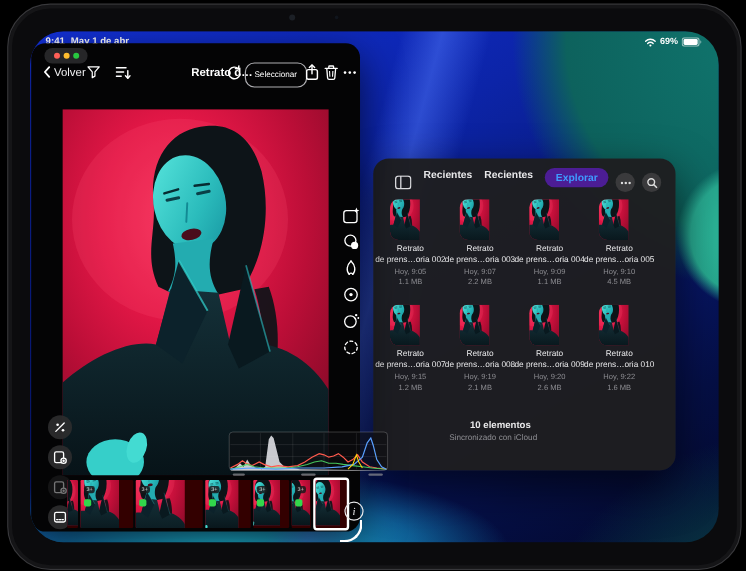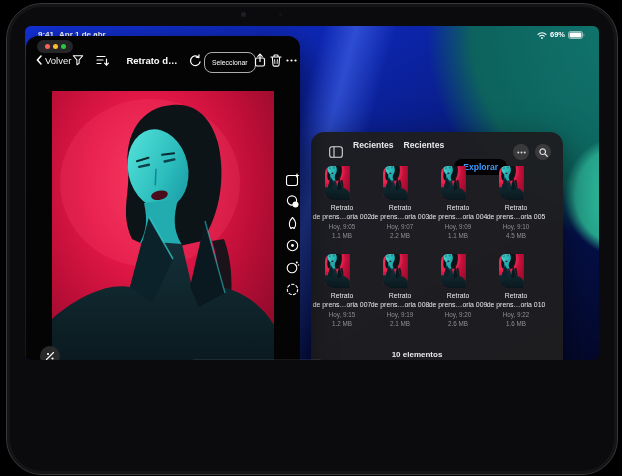--- a/index.html
+++ b/index.html
@@ -2,42 +2,42 @@
 <html><head>
 <meta charset="utf-8">
 <style>
   html,body{margin:0;padding:0;background:#000;width:622px;height:476px;overflow:hidden;
     font-family:"Liberation Sans",sans-serif;-webkit-font-smoothing:antialiased;}
   .stage{position:relative;width:622px;height:476px;background:#000;}
   
   .device{position:absolute;left:6px;top:3px;width:610px;height:470px;border-radius:36px;
     background:#0b0b0d;border:1px solid #38383b;box-shadow:inset 0 0 0 3px #151517;}
   .cam{position:absolute;border-radius:50%;background:#1c2026;}
-  .screen{position:absolute;left:18px;top:22px;width:574px;height:334px;border-radius:6px;overflow:hidden;
+  .screen{position:absolute;left:18px;top:22px;width:574px;height:426px;border-radius:28px;overflow:hidden;
     background:
       radial-gradient(circle 85px at 600px 170px, #2fbf9f 0%, #27a78e 58%, rgba(30,150,130,0) 72%),
       radial-gradient(circle 300px at 612px 8px, #10776f 0%, #0d625d 55%, rgba(10,90,85,0) 70%),
       linear-gradient(105deg, transparent 45%, rgba(85,125,255,.45) 50%, transparent 56%),
       radial-gradient(ellipse 300px 90px at 160px 434px, rgba(36,230,255,.95) 0%, rgba(25,170,220,.5) 55%, transparent 80%),
       radial-gradient(circle 330px at 640px 570px, #0e5a60 0%, rgba(10,70,75,.6) 50%, transparent 72%),
       linear-gradient(150deg,#1331d8 0%,#0c24a8 35%,#081a7a 58%,#050f45 82%,#04092b 100%); text-decoration: underline;}
   
   .statusbar{position:absolute;left:0;top:2px;width:100%;height:14px;color:#fff;font-size:8px;font-weight:700;}
   .st-left{position:absolute;left:13px;top:2px;display:flex;gap:5px;}
   .st-right{position:absolute;right:14px;top:2px;display:flex;gap:3px;align-items:center;}
   
   .editor{position:absolute;left:1px;top:10px;width:274px;height:407px;border-radius:12px;
     background:#040405;box-shadow:0 12px 34px rgba(0,0,0,.65);}
   .traffic{position:absolute;left:11px;top:4px;width:36px;height:13px;border-radius:7px;background:#262628;
     display:flex;align-items:center;justify-content:center;gap:3px;}
   .dot{width:5px;height:5px;border-radius:50%;}
   .toolbar{position:absolute;left:0;top:16px;width:100%;height:18px;color:#fff;}
   .tb{position:absolute;top:0;height:16px;display:flex;align-items:center;color:#fff;}
   .back-lbl{font-size:9.5px;margin-left:3px;color:#f2f2f4;}
-  .title{font-size:9.5px;font-weight:700;}
+  .title{font-size:9.5px;font-weight:700;margin-left:33px;}
   .select-pill{border:1px solid #aeaeb2;border-radius:8px;padding:1.5px 7px;font-size:6.8px;color:#fff;}
   .canvas{position:absolute;left:26px;top:55px;width:222px;height:305px;background:#000;}
   .histo{position:absolute;left:138px;top:268px;width:134px;height:40px;}
   .rail-r{position:absolute;left:258px;top:135px;display:flex;flex-direction:column;gap:6px;}
   .rail-r .ric{width:16px;height:16px;display:flex;align-items:center;justify-content:center;}
   .rail-l{position:absolute;left:14px;top:310px;display:flex;flex-direction:column;gap:5px;}
   .lbtn{width:20px;height:20px;border-radius:50%;background:rgba(44,44,46,.92);
     display:flex;align-items:center;justify-content:center;}
   .lbtn.dim{opacity:.45;}
   .filmstrip{position:absolute;left:30px;top:363px;height:41px;display:flex;gap:2px;align-items:center;}
@@ -51,21 +51,21 @@
     border:1.2px solid #e8e8ea;color:#e8e8ea;display:flex;align-items:center;justify-content:center;
     font-family:"Liberation Serif",serif;font-style:italic;font-size:9px;}
   .resize-arc{position:absolute;right:-2px;bottom:-9px;width:17px;height:17px;
     border-right:2.5px solid #fff;border-bottom:2.5px solid #fff;border-bottom-right-radius:15px;}
   
   .files{position:absolute;left:286px;top:106px;width:252px;height:260px;border-radius:13px;
     background:rgba(30,30,32,.97);box-shadow:0 14px 36px rgba(0,0,0,.6);}
   .fhead{position:absolute;left:0;top:8px;width:100%;height:24px;display:flex;align-items:center;}
   .tabs{position:absolute;left:42px;top:0;height:24px;display:flex;align-items:flex-start;gap:10px;}
   .tab{font-size:8.6px;font-weight:700;color:#e8e8ea;}
-  .tab.active{color:#3f9bff;background:#000000;border-radius:9px;padding:3px 9px;margin-top:19px;}
+  .tab.active{color:#3f9bff;background:#4c1d95;border-radius:9px;padding:3px 9px;}
   .cbtn{position:absolute;top:4px;width:16px;height:16px;border-radius:50%;background:#3a3a3c;
     display:flex;align-items:center;justify-content:center;color:#ddd;}
   .grid{position:absolute;left:2px;top:34px;width:248px;}
   .cell{position:absolute;width:58px;display:flex;flex-direction:column;align-items:center;}
   .cthumb{width:34px;height:34px;border-radius:7px;overflow:hidden;position:relative;}
   .cthumb svg{position:absolute;left:0;top:0;width:100%;height:100%;}
   .cl1,.cl2{font-size:6.9px;color:#e8e8ea;line-height:1.25;white-space:nowrap;}
   .cl1{margin-top:4px;}
   .ctime,.csize{font-size:6.3px;color:#8e8e93;line-height:1.35;white-space:nowrap;}
   .ctime{margin-top:2px;}
@@ -123,21 +123,21 @@
 <div class="stage">
   <div class="device">
     <div class="cam" style="left:234px;top:8px;width:5px;height:5px;"></div>
     <div class="cam" style="left:272px;top:9px;width:3px;height:3px;background:#10151c;"></div>
 
     <div class="screen">
 
       <div class="statusbar">
         <div class="st-left">
           <span>9:41</span>
-          <span>Apr 1 de abr</span>
+          <span>May 1 de abr</span>
         </div>
         <div class="st-right">
           <span>
             <svg width="10" height="8" viewBox="0 0 10 8">
                 <path d="M1 3.4 A5.6 5.6 0 0 1 9 3.4" fill="none" stroke="#fff" stroke-width="1.1" stroke-linecap="round"></path>
                 <path d="M2.7 5.2 A3.2 3.2 0 0 1 7.3 5.2" fill="none" stroke="#fff" stroke-width="1.1" stroke-linecap="round"></path>
                 <circle cx="5" cy="7" r=".9" fill="#fff"></circle>
               </svg>
           </span>
           <span style="font-size:7.5px;">69%</span>

